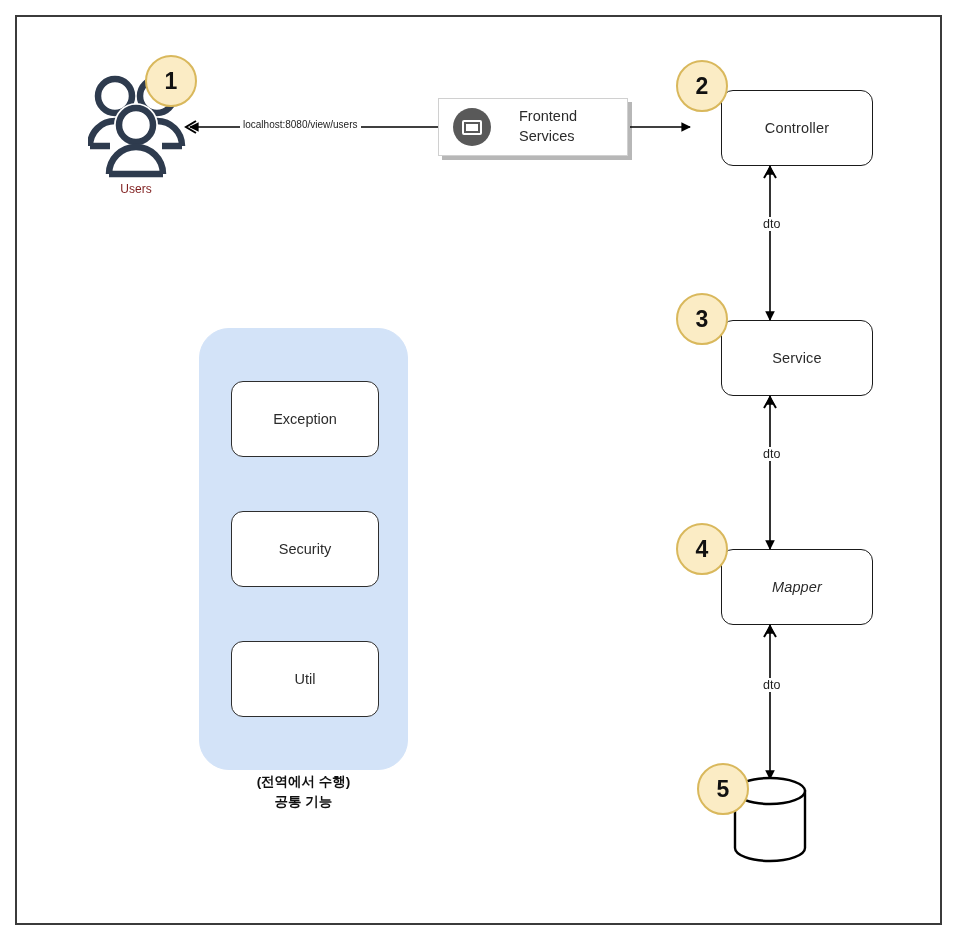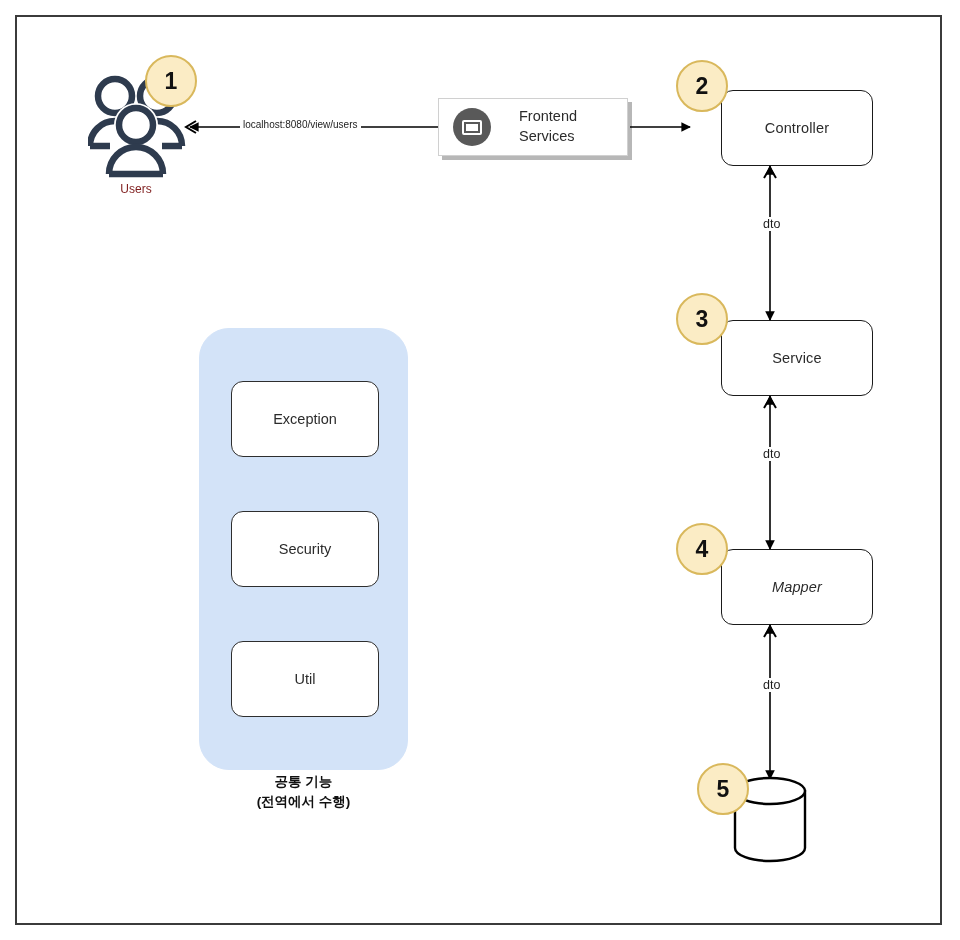--- a/index.html
+++ b/index.html
@@ -300,17 +300,17 @@
     </div>
     <div class="sub-box" style="left:31px; top:312px; width:148px; height:76px;">
       <span class="label">Util</span>
     </div>
     <div class="sub-box" style="left:31px; top:182px; width:148px; height:76px;">
       <span class="label">Security</span>
     </div>
   </div>
 
   <div class="panel-caption" style="left:199px; top:772px; width:209px;">
+    <div>(전역에서 수행)</div>
     <div>공통 기능</div>
-    <div>(전역에서 수행)</div>
   </div>
 
 </div>
 
 </body></html>

